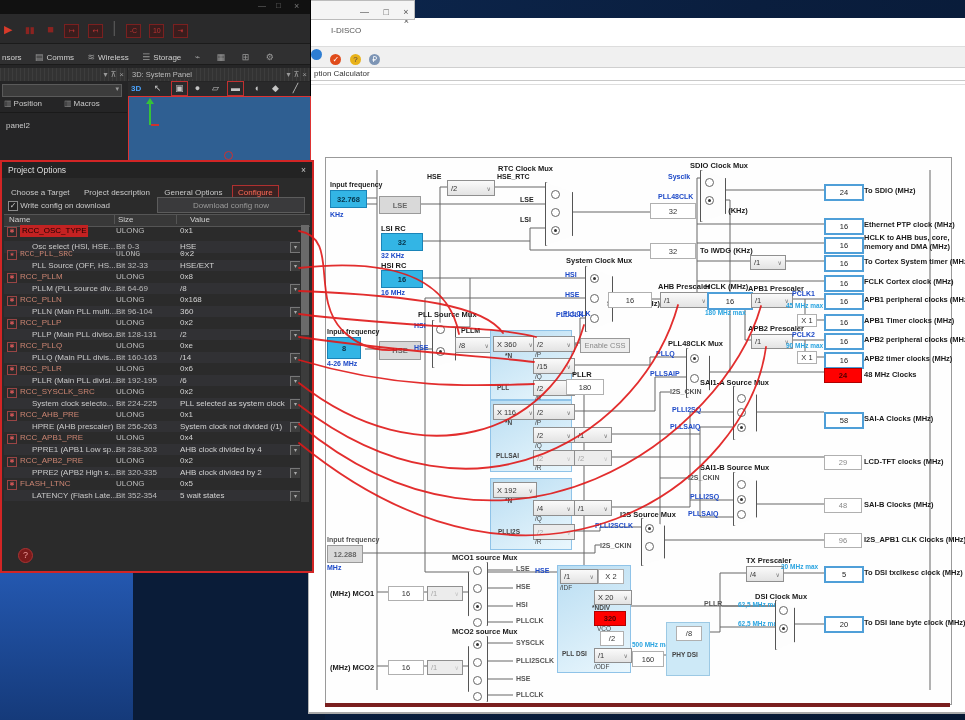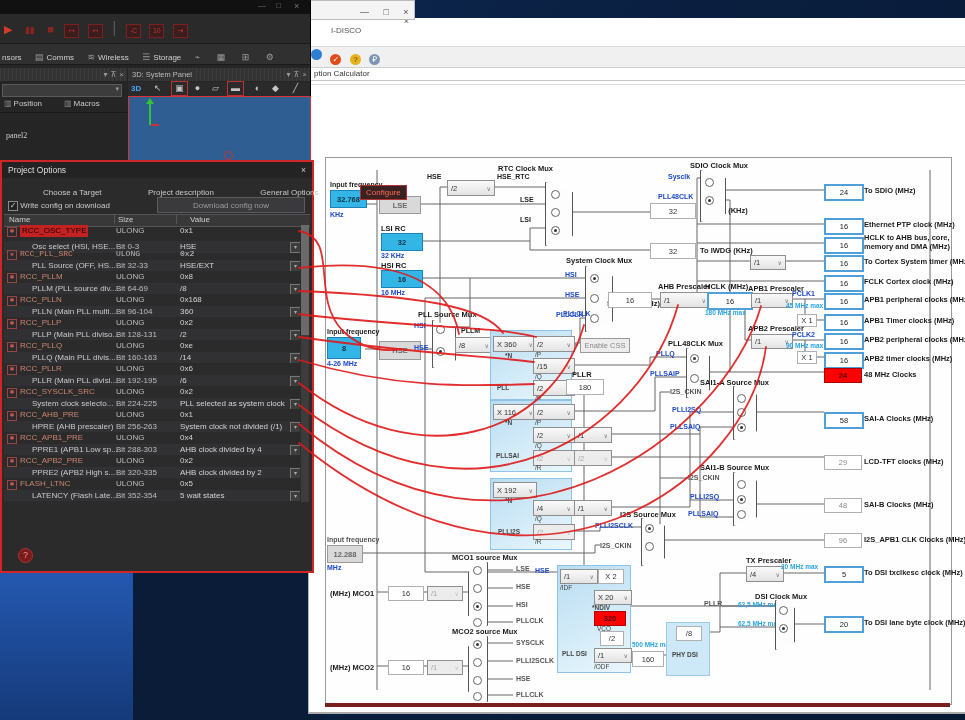--- a/index.html
+++ b/index.html
@@ -59,21 +59,21 @@
   .hctl{color:#999;font-size:8px;float:right;margin-right:3px;}
   .combo{background:#3c3c3c;border:1px solid #5a5a5a;color:#bbb;font-size:8px;}
   .dbtn{color:#c9c9c9;font-size:8px;}
   .dbtn .ci{color:#8a8a8a;margin-right:2px;}
   .icon3d{color:#c5c5c5;font-size:9px;display:inline-block;width:15px;text-align:center;line-height:13px;}
   .isel{outline:1px solid #c03030;}
   .vp{background:#2f5f92;border:1px solid #d33;}
   
   .dlg{background:#2b2b2b;border:2px solid #d22525;color:#ccc;}
   .dlgtitle{font-size:8.5px;color:#ddd;line-height:16px;background:#232323;}
-  .dtab{font-size:8px;color:#c9c9c9;padding:2px 5px;display:inline-block;margin-left:32px;}
+  .dtab{font-size:8px;color:#c9c9c9;padding:2px 5px;display:inline-block;}
   .dtab.on{color:#ff6a55;border:1px solid #b03030;background:#3a2222;}
   .chk{width:8px;height:8px;border:1px solid #8a8a8a;background:#222;color:#ccc;font-size:8px;
        line-height:8px;text-align:center;display:inline-block;}
   .dbtn2{background:#3a3a3c;border:1px solid #5c5c5c;color:#9a9a9a;font-size:8px;
         display:flex;align-items:center;justify-content:center;}
   .thead{background:#383838;border-top:1px solid #555;border-bottom:1px solid #555;
          font-size:8px;color:#cfcfcf;}
   .thead span{border-left:1px solid #555;padding-left:3px;}
   .trow{height:11.5px;font-size:8px;line-height:11.5px;white-space:nowrap;overflow:hidden;}
   .trow.alt{background:#313134;}
@@ -541,21 +541,21 @@
   <div class="a combo" style="left:2px;top:84px;width:118px;height:11px;">
     <span class="a" style="right:2px;top:0;font-size:7px;color:#999;">▾</span>
   </div>
   <div class="a dbtn" style="left:4px;top:99px;">
     <span class="ci">▥</span><span>Position</span>
   </div>
   <div class="a dbtn" style="left:64px;top:99px;">
     <span class="ci">▥</span><span>Macros</span>
   </div>
   <div class="a" style="left:0;top:112px;width:127px;height:460px;background:#252526;border-top:1px solid #1a1a1a;">
-    <div class="dbtn" style="margin:18px 0 0 6px;font-family:Liberation Serif, serif;">
+    <div class="dbtn" style="margin:8px 0 0 6px;">
       <span>panel2</span>
     </div>
   </div>
 
   <div class="a" style="left:128px;top:82px;width:182px;height:14px;background:#2a2a2b;">
     <span class="a" style="left:3px;top:2px;font-size:8px;color:#4aa3ff;font-weight:bold;">3D</span>
     <span class="icon3d a" style="left:22px;">↖</span>
     <span class="icon3d a isel" style="left:44px;">▣</span>
     <span class="icon3d a" style="left:62px;">●</span>
     <span class="icon3d a" style="left:80px;">▱</span>

